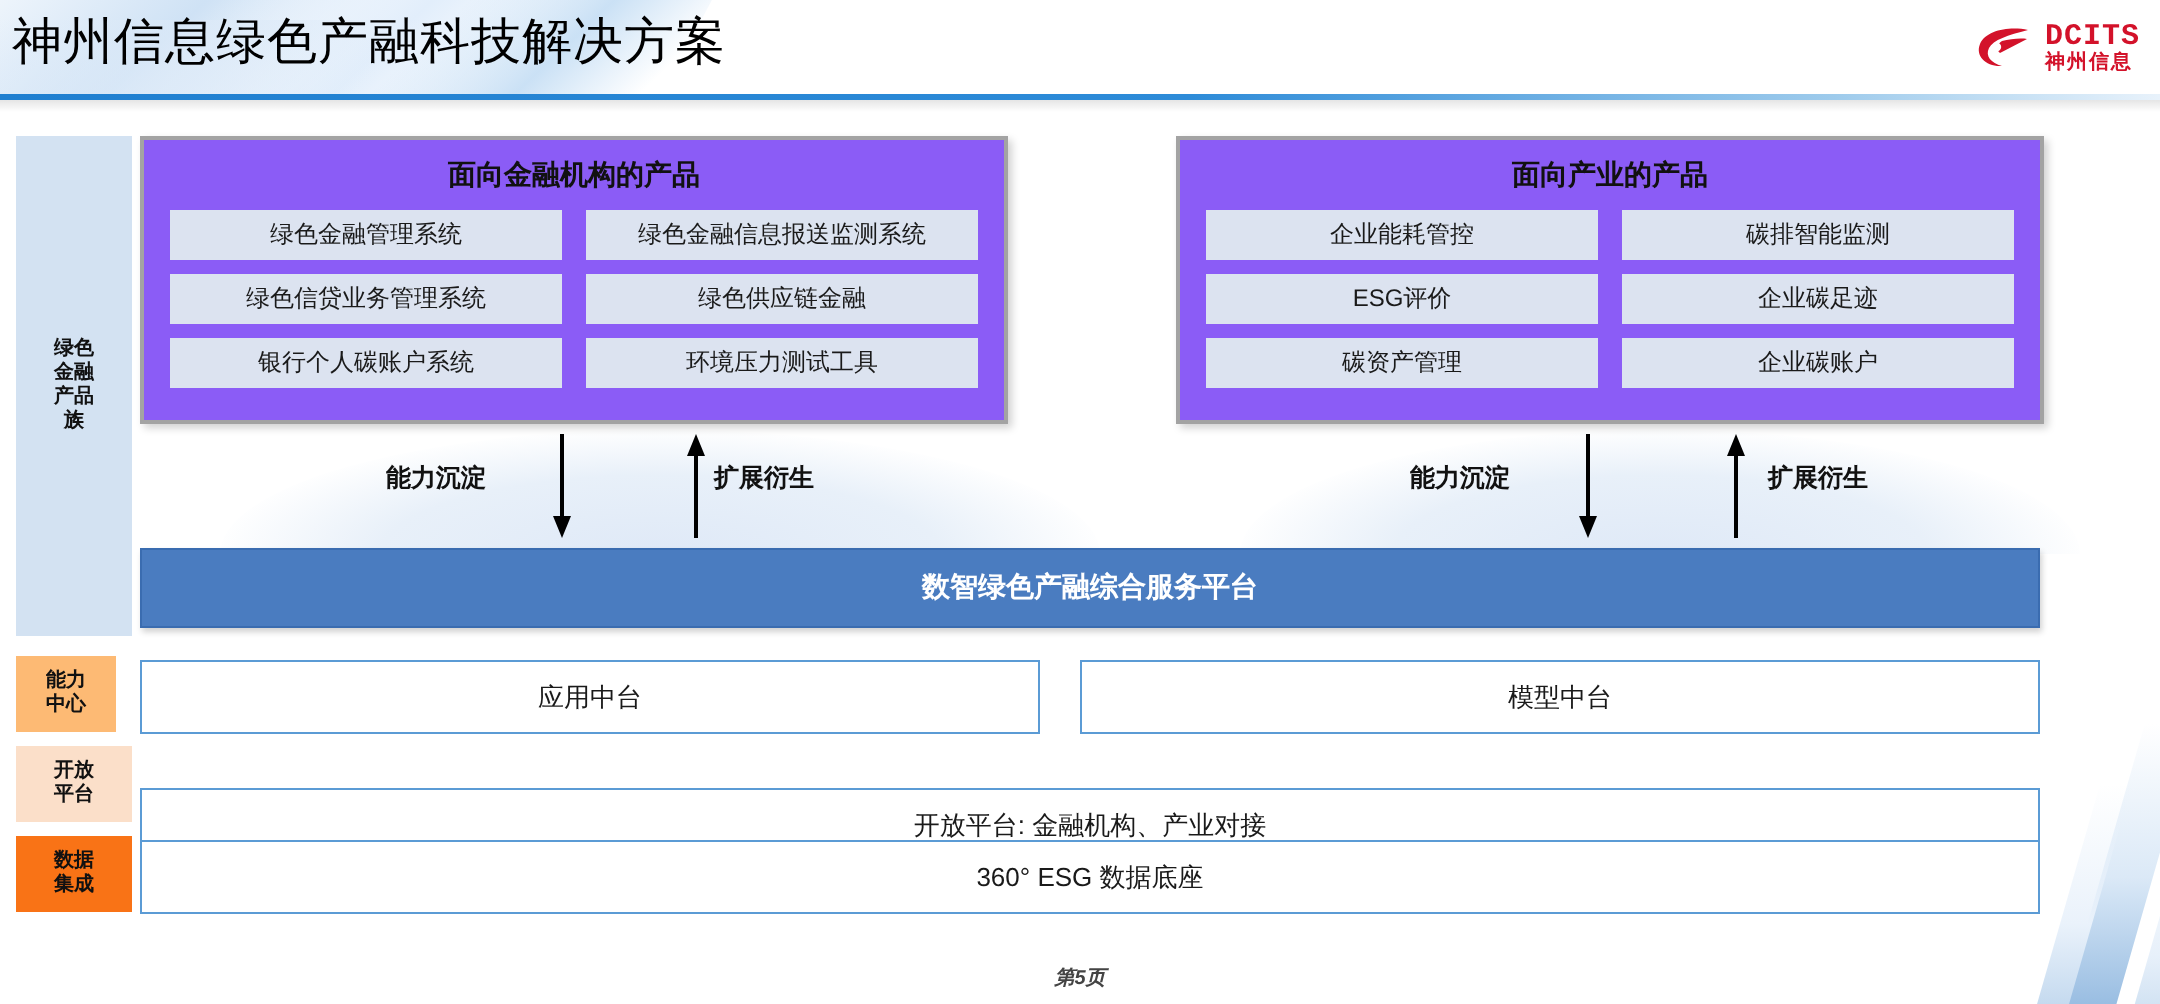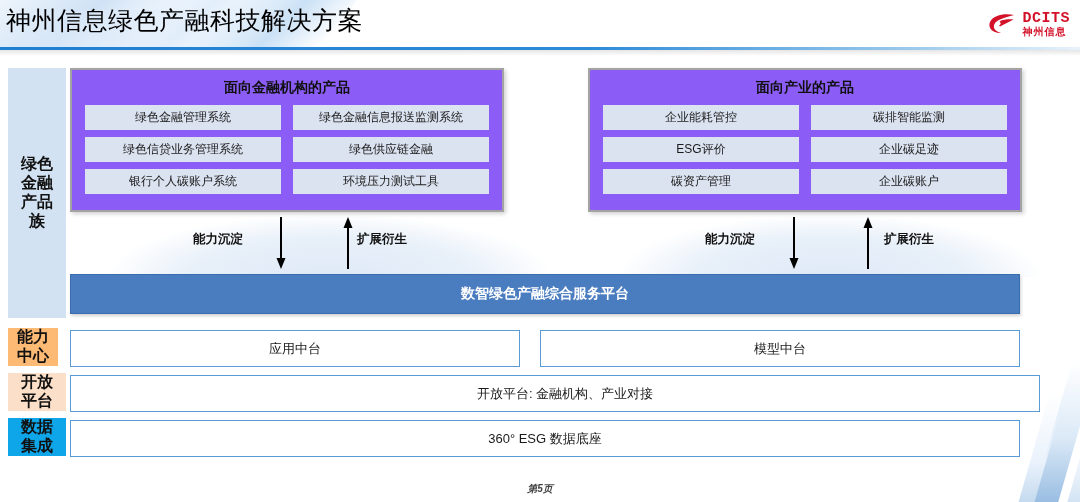--- a/index.html
+++ b/index.html
@@ -54,26 +54,26 @@
   .sw1{right:16px;bottom:-10px;width:26px;height:170px;
        background:linear-gradient(180deg,rgba(255,255,255,0) 0%,#dbe9f7 45%,#7aa9d8 100%);}
   .sw2{right:44px;bottom:-10px;width:16px;height:140px;
        background:linear-gradient(180deg,rgba(255,255,255,0) 0%,#eaf2fb 50%,#a9c8e6 100%);}
   .sw3{right:0px;bottom:-10px;width:14px;height:120px;
        background:linear-gradient(180deg,rgba(255,255,255,0) 0%,#e7f0fa 55%,#b9d3ea 100%);}
 
   
   .side-label{
     position:absolute;display:flex;align-items:center;justify-content:center;
-    text-align:center;font-weight:bold;font-size:16px;color:#111;line-height:1.18;
+    text-align:center;font-weight:bold;font-size:10px;color:#111;line-height:1.18;
   }
   #side-green{left:8px;top:68px;width:58px;height:250px;background:#d3e2f2;}
   #side-cap{left:8px;top:328px;width:50px;height:38px;background:#fdba74;}
   #side-open{left:8px;top:373px;width:58px;height:38px;background:#fbdfc9;}
-  #side-data{left:8px;top:418px;width:58px;height:38px;background:#0ea5e9;}
+  #side-data{left:8px;top:418px;width:58px;height:38px;background:#f97316;}
 
   
   .dome{position:absolute;pointer-events:none;
     background:radial-gradient(ellipse at 50% 100%,#dfe9f7 0%,#e8f0f9 45%,rgba(255,255,255,0) 72%);
     border-radius:50% 50% 0 0 / 100% 100% 0 0;}
   #dome-left{left:110px;top:215px;width:440px;height:62px;}
   #dome-right{left:620px;top:215px;width:420px;height:62px;}
 
   
   .prod-box{
@@ -114,21 +114,21 @@
   }
 
   
   .layer-box{
     position:absolute;background:#ffffff;border:1.5px solid #5b9bd5;
     display:flex;align-items:center;justify-content:center;
     font-size:13px;color:#1a1a1a;
   }
   #mid-app{left:70px;top:330px;width:448px;height:35px;}
   #mid-model{left:540px;top:330px;width:478px;height:35px;}
-  #row-open{left:70px;top:375px;width:948px;height:35px;padding-left:20px;}
+  #row-open{left:70px;top:394px;width:948px;height:35px;}
   #row-data{left:70px;top:420px;width:948px;height:35px;}
 
   
   #footer-page{
     position:absolute;left:0;top:482px;width:1080px;text-align:center;
     font-size:10px;font-style:italic;font-weight:bold;color:#444;
   }
 </style>
 </head>
 <body>

